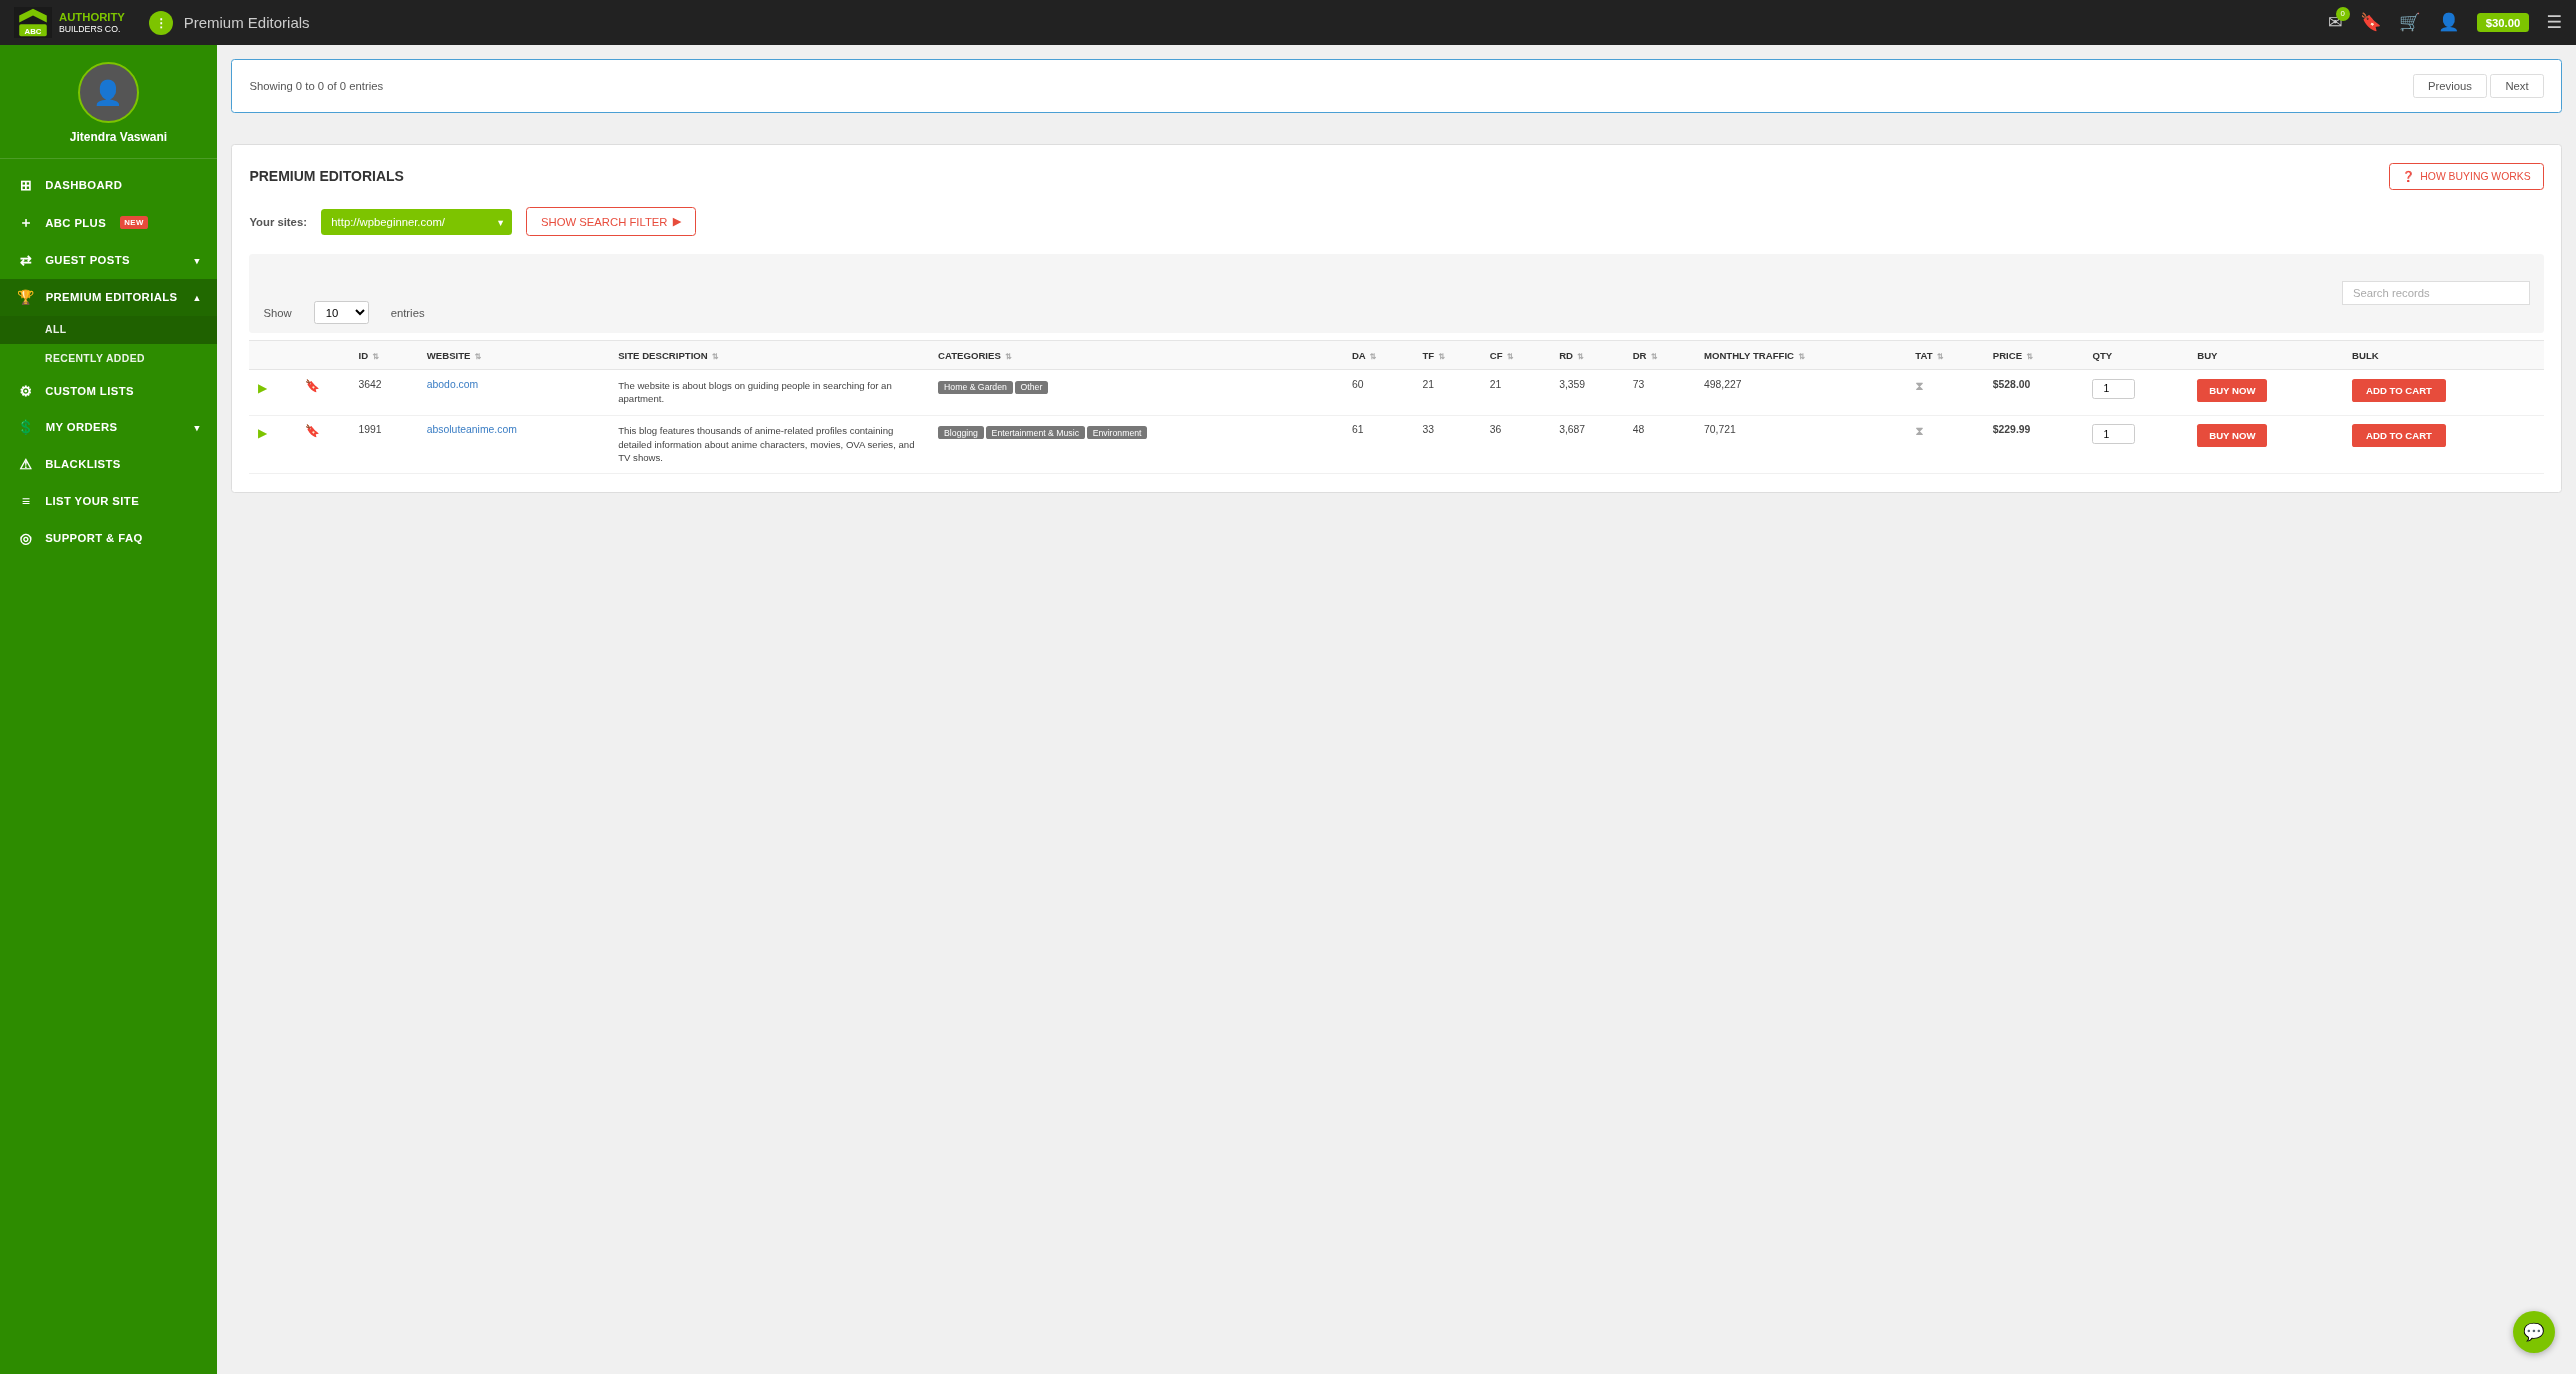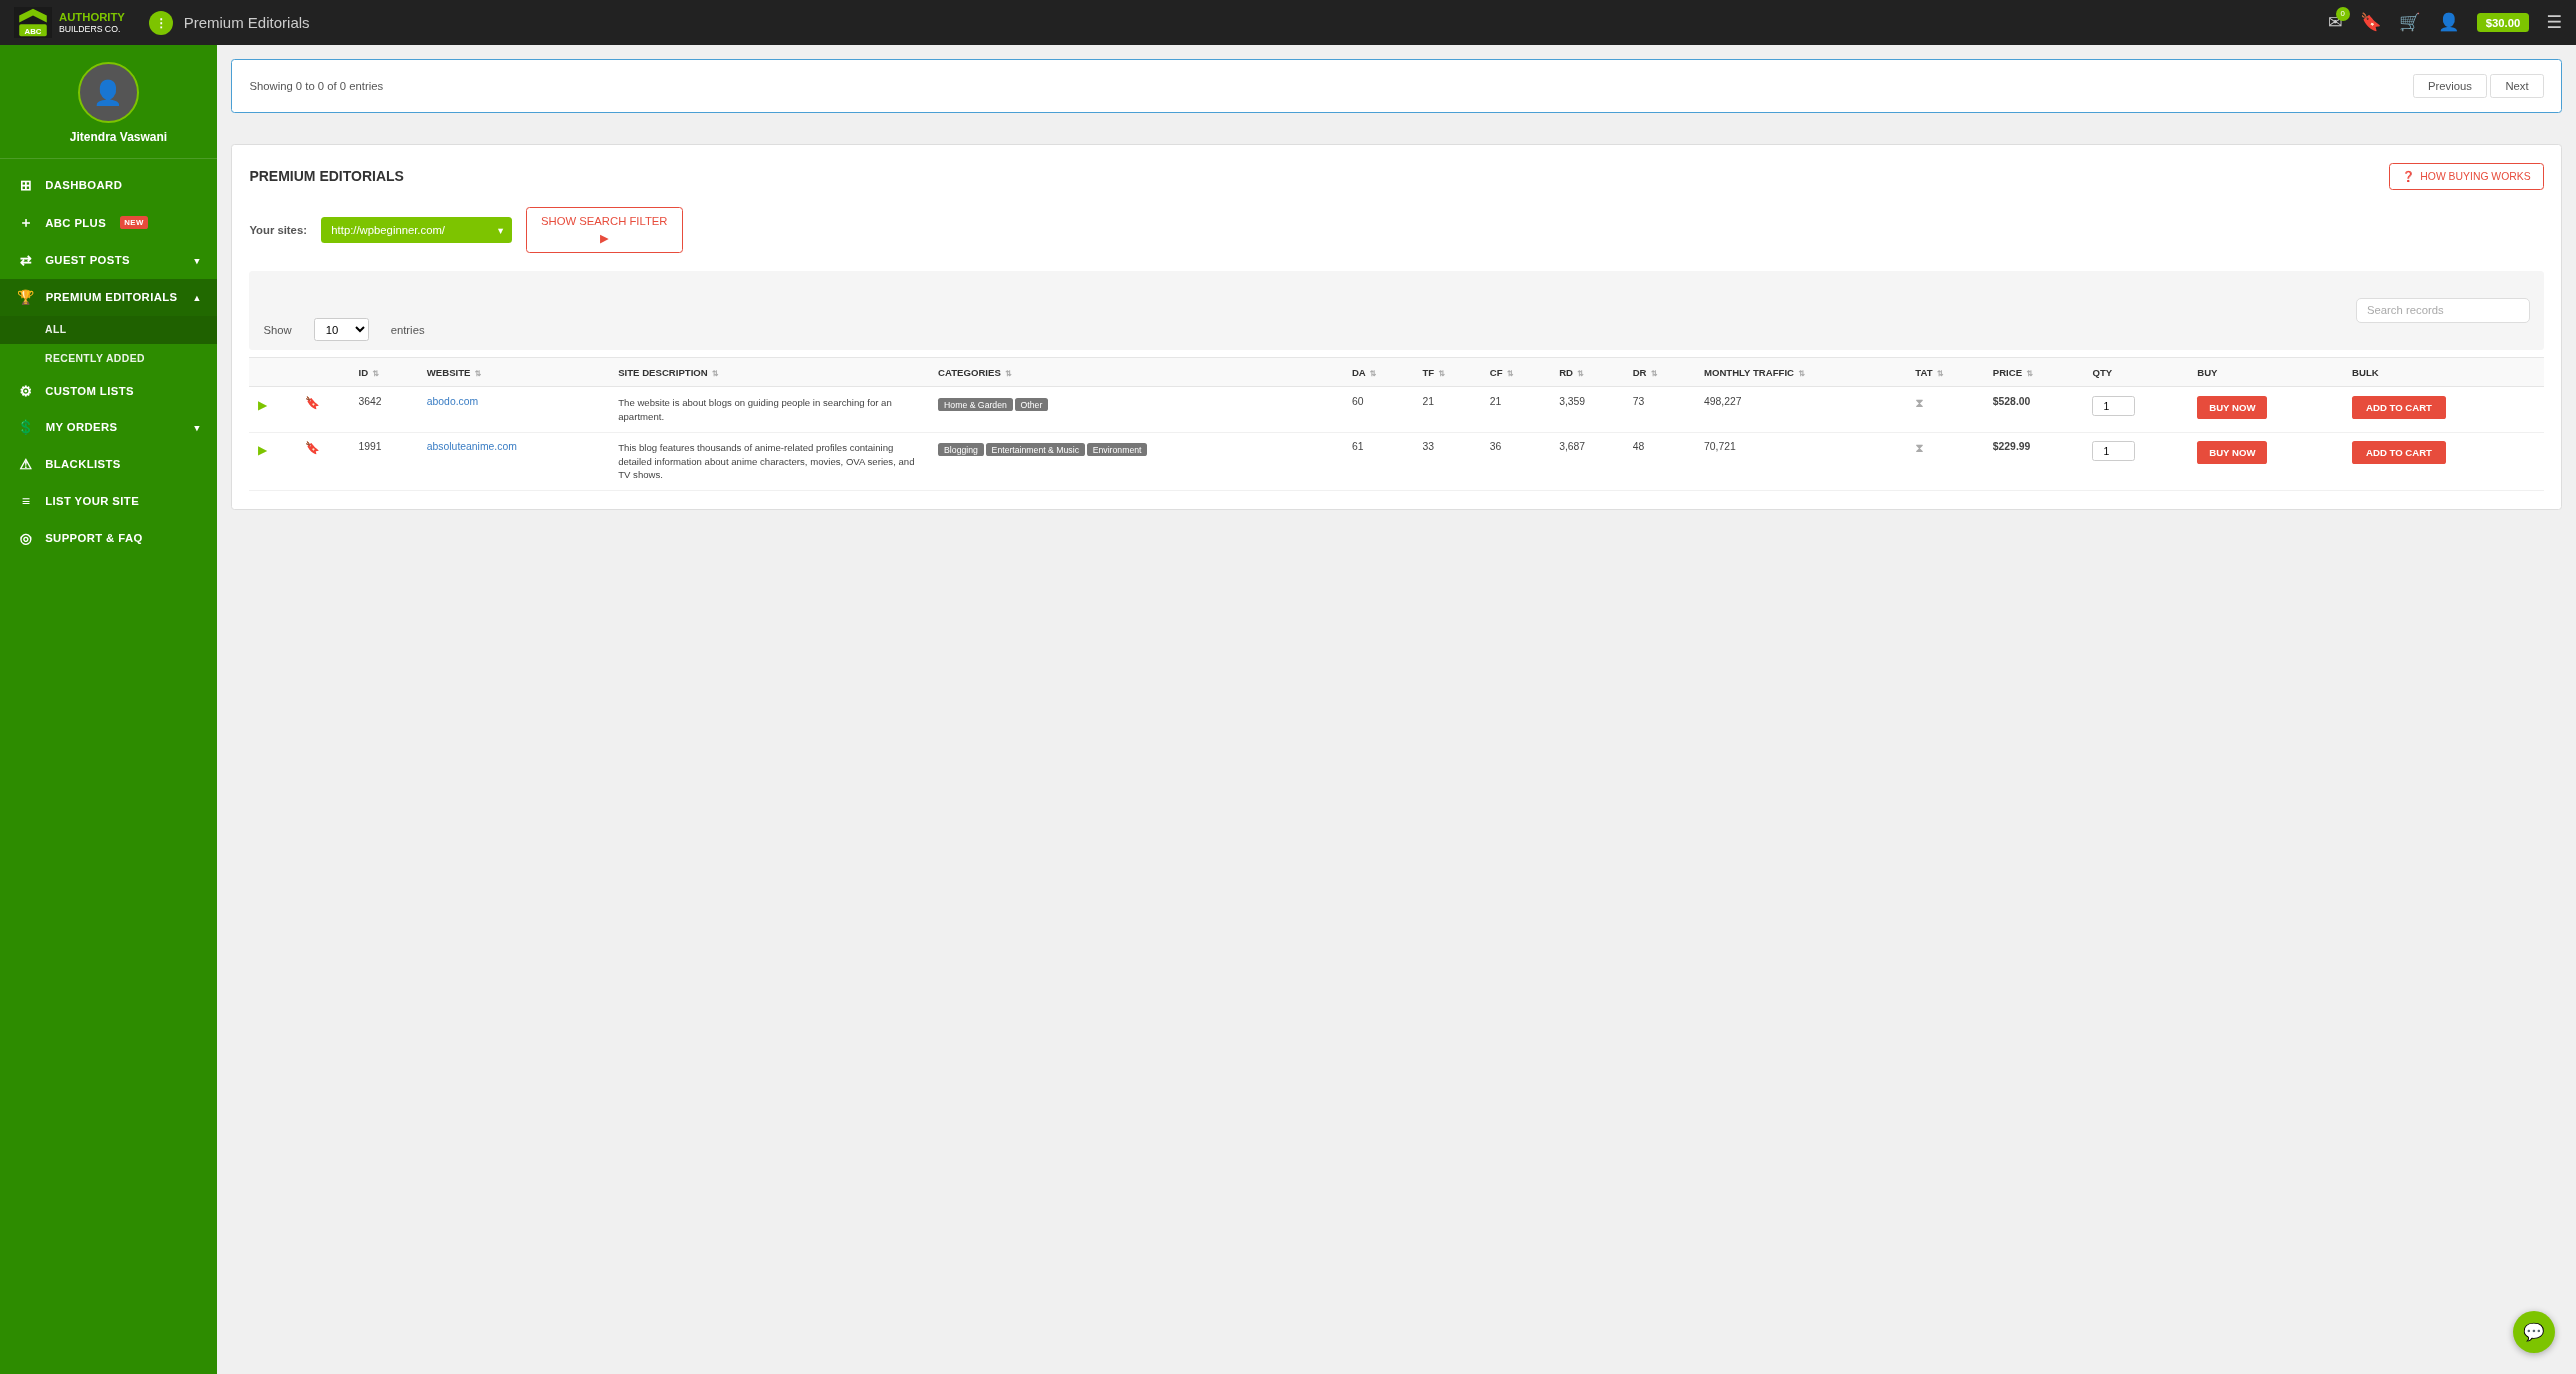--- a/index.html
+++ b/index.html
@@ -262,21 +262,20 @@
       border: 0.9px solid #e74c3c;
       color: #e74c3c;
       background: white;
       padding: 7px 14px;
       border-radius: 3.5px;
       font-size: 11.3px;
       cursor: pointer;
       display: flex;
       align-items: center;
       gap: 5.2px;
-      flex-direction: column;
     }
 
     
     .table-controls {
       display: flex;
       align-items: center;
       justify-content: space-between;
       background: #f5f5f5;
       padding: 8.7px 14px;
       border-radius: 3.5px;
@@ -292,24 +291,24 @@
     }
     .entries-select {
       border: 0.9px solid #ccc;
       border-radius: 2.6px;
       padding: 3.5px 7px;
       font-size: 11.3px;
       background: white;
     }
     .search-input {
       border: 0.9px solid #ddd;
-      border-radius: 5px;
+      border-radius: 0;
       padding: 5.2px 10.4px;
       font-size: 11.3px;
-      width: 174px;
+      width: 188px;
       color: #999;
     }
     .search-input::placeholder { color: #aaa; }
 
     
     .data-table {
       width: 100%;
       border-collapse: collapse;
       font-size: 10.4px;
     }

